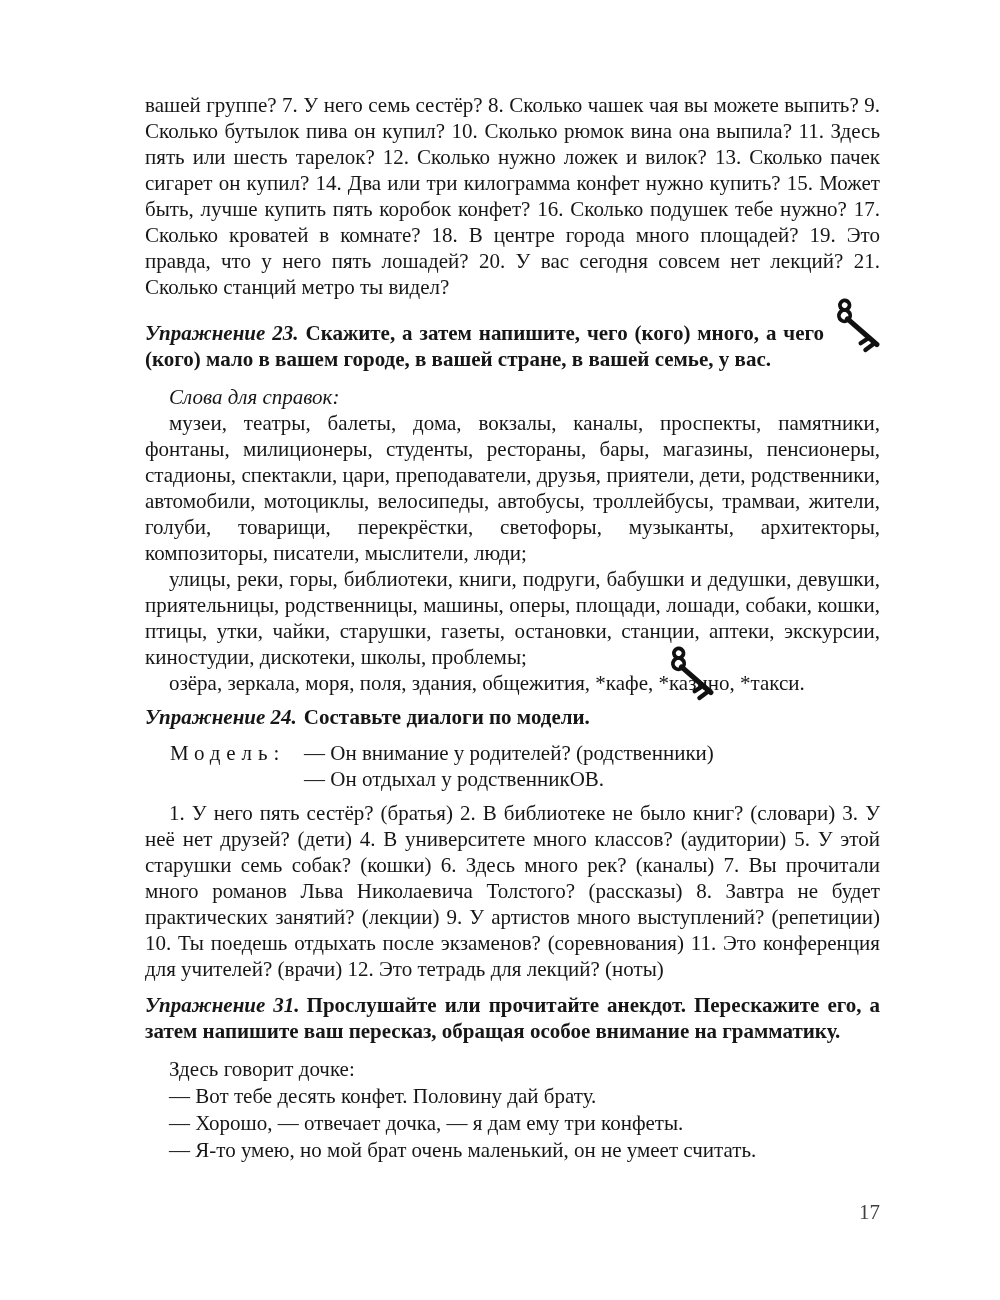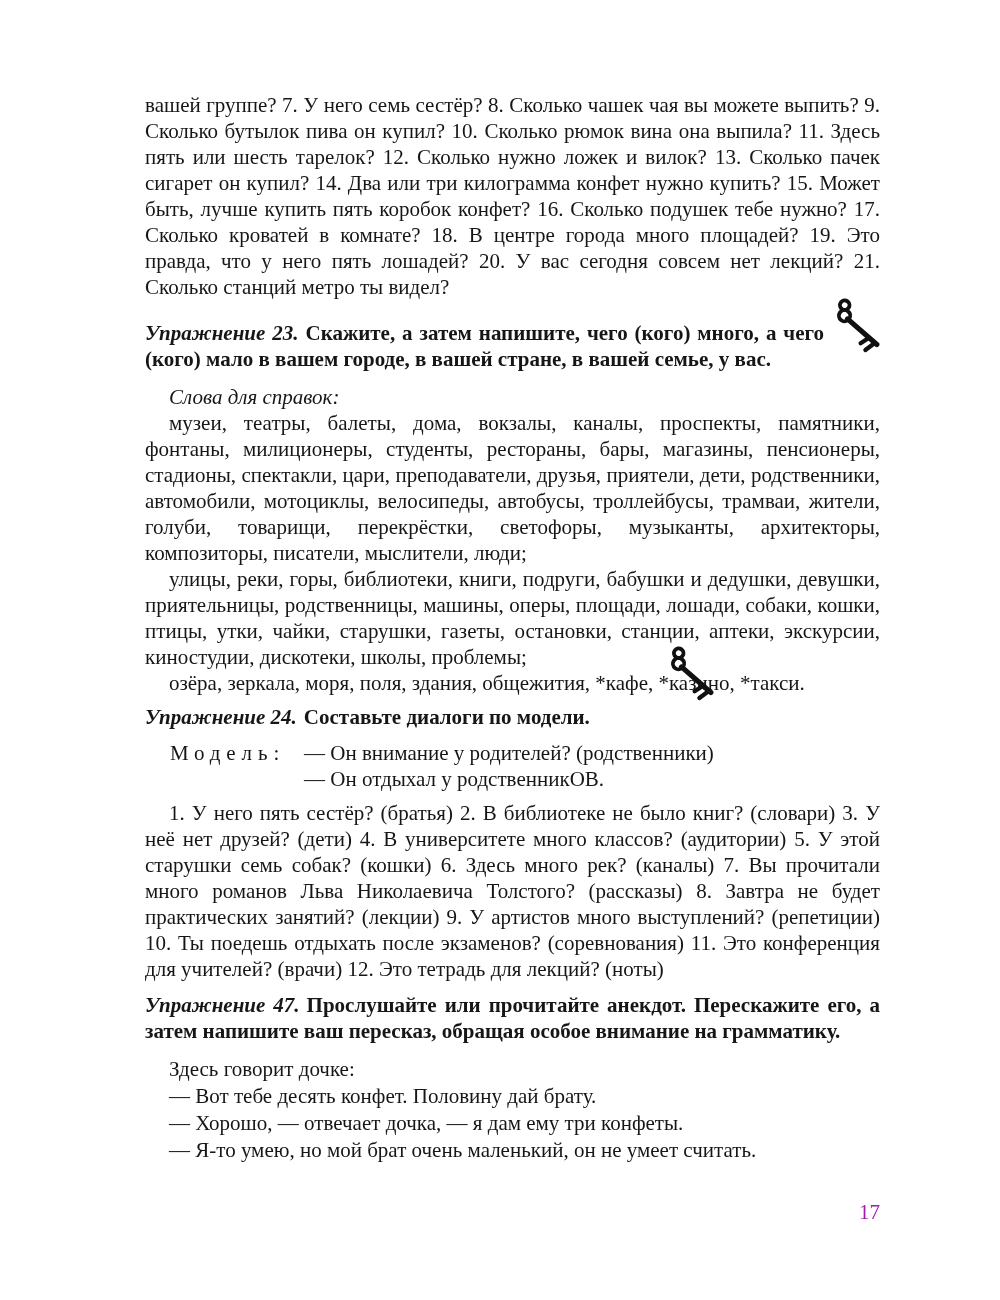--- a/index.html
+++ b/index.html
@@ -71,21 +71,21 @@
     height: 40px;
   }
   .key-1 { left: 834px; top: 296px; transform: rotate(36deg); transform-origin: 10px 14px; }
   .key-2 { left: 668px; top: 644px; transform: rotate(36deg); transform-origin: 10px 14px; }
   .key-icon svg { width: 100%; height: 100%; display: block; }
   .page-number {
     position: absolute;
     top: 1200px;
     right: 120px;
     font-size: 21px;
-    color: #a21caf;
+    color: #404040;
   }
 </style>
 </head>
 <body>
 
 <div class="page">
   <div class="content">
 
     <p class="body-text no-indent">вашей группе? 7. У него семь сестёр? 8. Сколько чашек чая вы можете выпить? 9. Сколько бутылок пива он купил? 10. Сколько рюмок вина она выпила? 11. Здесь пять или шесть тарелок? 12. Сколько нужно ложек и вилок? 13. Сколько пачек сигарет он купил? 14. Два или три килограмма конфет нужно купить? 15. Может быть, лучше купить пять коробок конфет? 16. Сколько подушек тебе нужно? 17. Сколько кроватей в комнате? 18. В центре города много площадей? 19. Это правда, что у него пять лошадей? 20. У вас сегодня совсем нет лекций? 21. Сколько станций метро ты видел?</p>
 
@@ -104,21 +104,21 @@
     <div class="model-block">
       <div class="model-label">Модель:</div>
       <div class="model-lines">
         <div>— Он внимание у родителей? (родственники)</div>
         <div>— Он отдыхал у родственникОВ.</div>
       </div>
     </div>
 
     <p class="body-text indent questions">1. У него пять сестёр? (братья) 2. В библиотеке не было книг? (словари) 3. У неё нет друзей? (дети) 4. В университете много классов? (аудитории) 5. У этой старушки семь собак? (кошки) 6. Здесь много рек? (каналы) 7. Вы прочитали много романов Льва Николаевича Толстого? (рассказы) 8. Завтра не будет практических занятий? (лекции) 9. У артистов много выступлений? (репетиции) 10. Ты поедешь отдыхать после экзаменов? (соревнования) 11. Это конференция для учителей? (врачи) 12. Это тетрадь для лекций? (ноты)</p>
 
-    <p class="body-text exercise-heading ex25"><span class="ex-label">Упражнение 47.</span><span class="ex-instr">Прослушайте или прочитайте анекдот. Перескажите его, а затем напишите ваш пересказ, обращая особое внимание на грамматику.</span></p>
+    <p class="body-text exercise-heading ex25"><span class="ex-label">Упражнение 31.</span><span class="ex-instr">Прослушайте или прочитайте анекдот. Перескажите его, а затем напишите ваш пересказ, обращая особое внимание на грамматику.</span></p>
 
     <div class="anecdote">
       <p class="body-text">Здесь говорит дочке:</p>
       <p class="body-text">— Вот тебе десять конфет. Половину дай брату.</p>
       <p class="body-text">— Хорошо, — отвечает дочка, — я дам ему три конфеты.</p>
       <p class="body-text">— Я-то умею, но мой брат очень маленький, он не умеет считать.</p>
     </div>
 
   </div>
 

